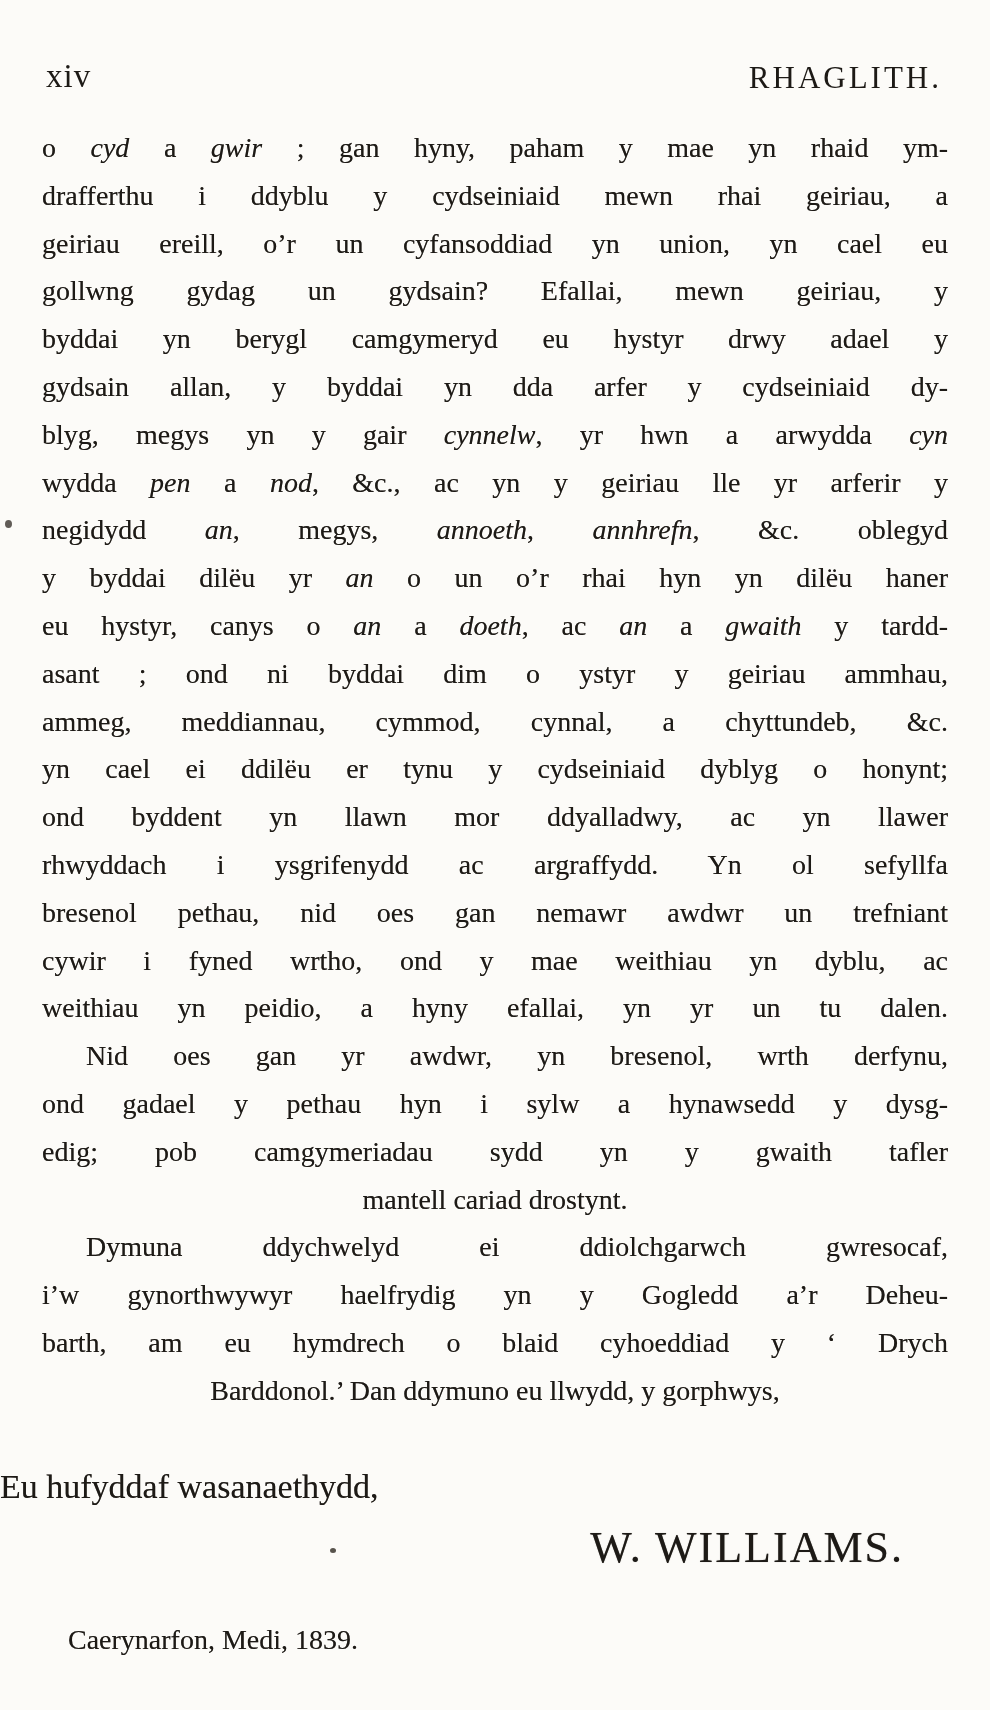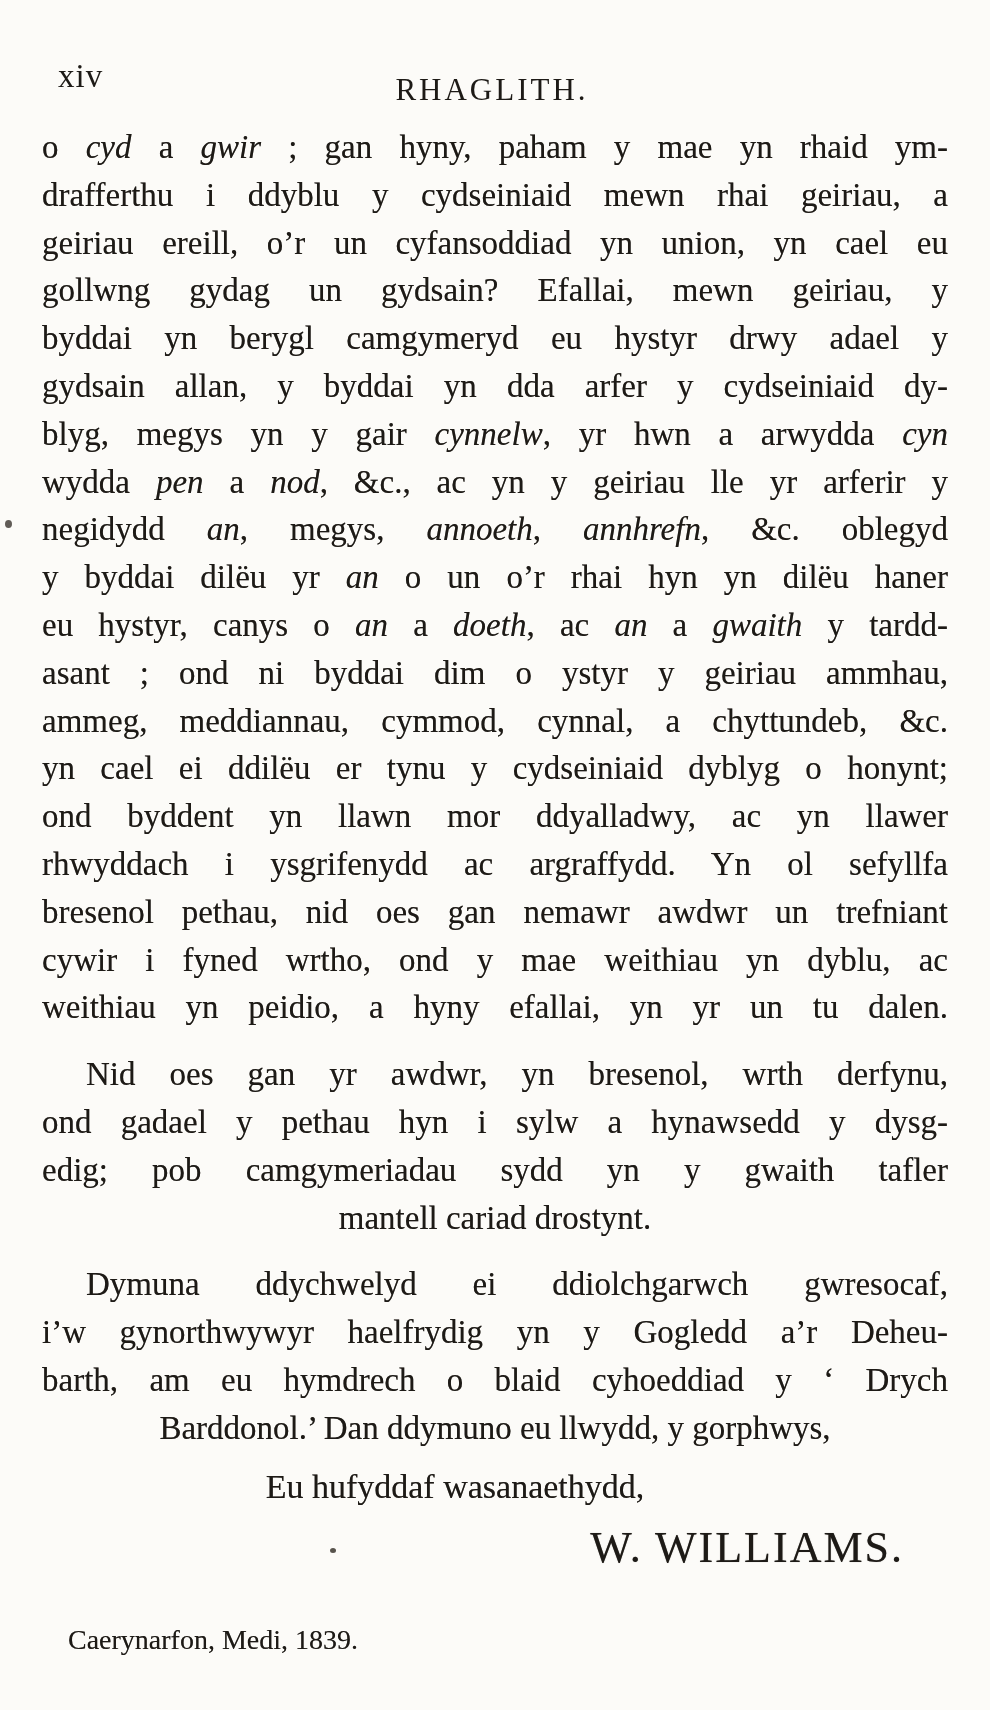--- a/index.html
+++ b/index.html
@@ -12,57 +12,56 @@
     font-family: "Liberation Serif", serif;
     color: #1d1a16;
   }
   .header {
     position: absolute;
     top: 56px; left: 42px; right: 48px;
     height: 42px;
   }
   .folio {
     position: absolute;
-    left: 16px; top: 2px;
+    left: 4px; top: 2px;
     font-size: 33px;
     letter-spacing: 1px;
   }
   .running-title {
     position: absolute;
-    left: 0; right: 0; top: 16px;
-    text-align: center;
+    left: 0; right: 0; top: 4px;
+    text-align: right;
     font-size: 31px;
     letter-spacing: 3px;
   }
   .body-text {
     position: absolute;
     top: 124px; left: 42px;
     width: 906px;
-    font-size: 33px;
+    font-size: 28px;
     text-shadow: 0 0 0.6px rgba(25,20,15,0.55);
   }
   .line {
     line-height: 47.8px;
     height: 47.8px;
     white-space: nowrap;
     text-align: center;
   }
   .line.just {
     white-space: normal;
     text-align: justify;
     text-align-last: justify;
     text-justify: inter-word;
   }
-  .line.indent { text-indent: 44px; margin-top: 19px; }
+  .line.indent { text-indent: 44px; }
   .line i { font-style: italic; }
   .valediction {
     position: absolute;
     top: 1462px; left: 0;
     width: 910px;
-    text-align: center;
     font-size: 34px;
     line-height: 50px;
     text-shadow: 0 0 0.6px rgba(25,20,15,0.55);
   }
   .signature {
     position: absolute;
     top: 1524px; right: 86px;
     font-size: 44px;
     line-height: 48px;
     letter-spacing: 2px;

